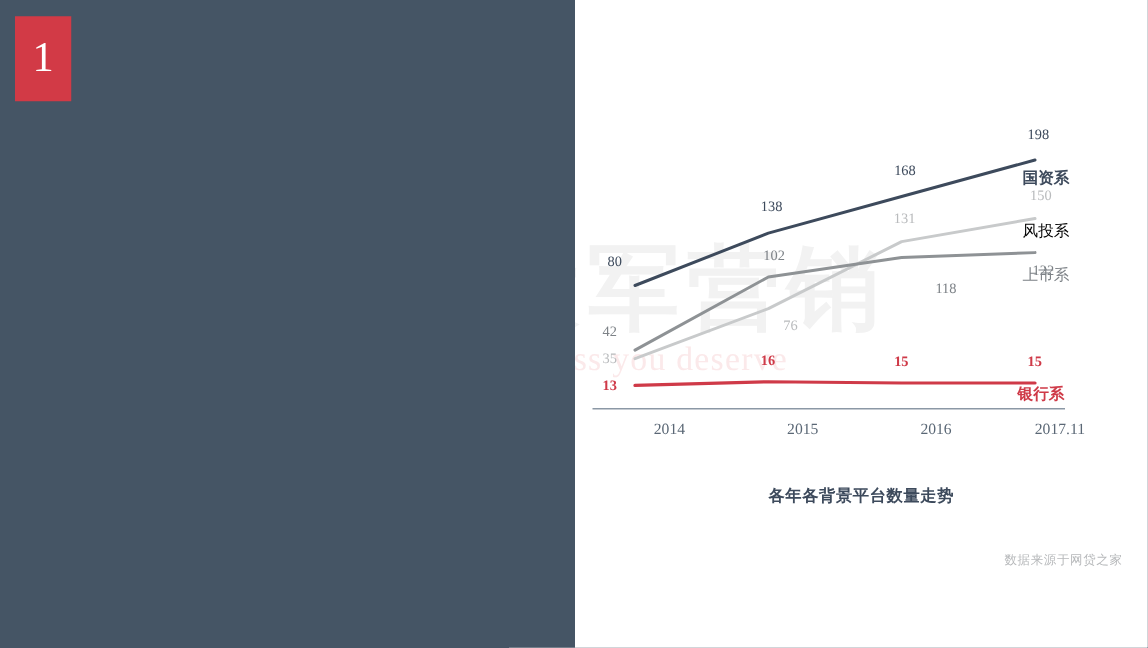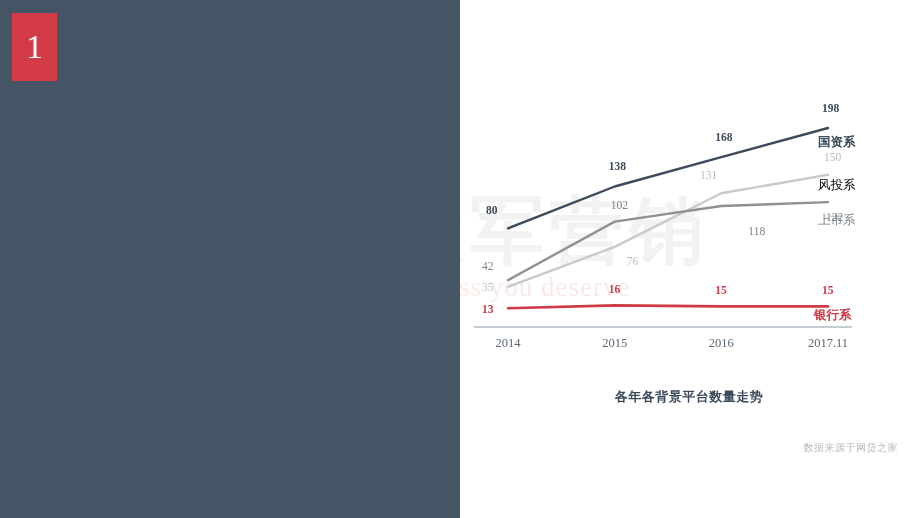--- a/index.html
+++ b/index.html
@@ -63,36 +63,36 @@
   }
 
   
   .chart-wrap{position:absolute;left:0;top:0;width:458px;height:420px;}
   .chart-svg{position:absolute;left:0;top:0;}
 
   .dlabel{
     position:absolute;font-size:11.5px;white-space:nowrap;
     font-family:"Liberation Serif","DejaVu Serif",serif;
   }
-  .dlabel.navy{color:#3d4a5c;font-weight:bold;}
+  .dlabel.navy{color:#3d4a5c;font-weight:normal;}
   .dlabel.light{color:#b9bbbd;}
   .dlabel.mid{color:#7d8287;}
   .dlabel.red{color:#cf3a48;font-weight:bold;}
 
   .serieslabel{
     position:absolute;font-size:12.5px;white-space:nowrap;
   }
   .serieslabel.navy{color:#3d4a5c;font-weight:bold;}
   .serieslabel.light{color:#000000;}
   .serieslabel.mid{color:#7d8287;}
   .serieslabel.red{color:#cf3a48;font-weight:bold;}
 
   .xtick{
     position:absolute;font-size:12.5px;color:#5a6775;
-    white-space:nowrap;text-align:center;
+    white-space:nowrap;text-align:right;
     font-family:"Liberation Serif","DejaVu Serif",serif;
   }
 
   .chart-title{
     position:absolute;left:0;top:388px;width:458px;
     text-align:center;font-size:13px;font-weight:bold;color:#3d4a5c;
     letter-spacing:.5px;
   }
   .source-note{
     position:absolute;right:20px;top:441px;
@@ -126,21 +126,21 @@
           <polyline points="48.0,308.3 154.7,305.4 261.3,306.4 368.0,306.4" fill="none" stroke="#cf3a48" stroke-width="2.6" stroke-linecap="round" stroke-linejoin="round"></polyline>
         </svg>
       <div id="labels-layer">
           <div class="dlabel navy" style="left: 26px; top: 204.399px;">80</div>
           <div class="dlabel navy" style="left: 148.667px; top: 160.485px;">138</div>
           <div class="dlabel navy" style="left: 255.333px; top: 131.242px;">168</div>
           <div class="dlabel navy" style="left: 362px; top: 102px;">198</div>
           <div class="serieslabel navy" style="left: 358px; top: 134px;">国资系</div>
           <div class="dlabel light" style="left: 22px; top: 280.884px;">35</div>
           <div class="dlabel light" style="left: 150.667px; top: 254.919px; margin-left: 16px;">76</div>
-          <div class="dlabel light" style="left: 240px; top: 169.308px; text-align: center;">131</div>
+          <div class="dlabel light" style="left: 255px; top: 169.308px; text-align: center;">131</div>
           <div class="dlabel light" style="left: 364px; top: 150.788px;">150</div>
           <div class="serieslabel light" style="left: 358px; top: 177px;">风投系</div>
           <div class="dlabel mid" style="left: 22px; top: 260.061px;">42</div>
           <div class="dlabel mid" style="left: 150.667px; top: 198.576px;">102</div>
           <div class="dlabel mid" style="left: 259.333px; top: 225px; margin-left: 29px;">118</div>
           <div class="dlabel mid" style="left: 366px; top: 211.081px;">122</div>
           <div class="serieslabel mid" style="left: 358px; top: 212px;">上市系</div>
           <div class="dlabel red" style="left: 22px; top: 303.328px;">13</div>
           <div class="dlabel red" style="left: 148.667px; top: 283.404px;">16</div>
           <div class="dlabel red" style="left: 255.333px; top: 284.379px;">15</div>

